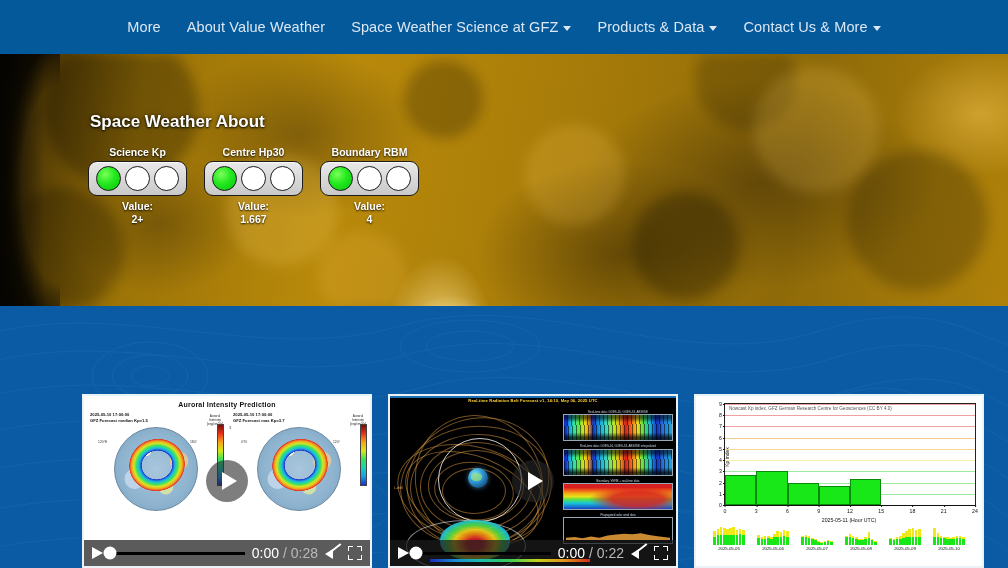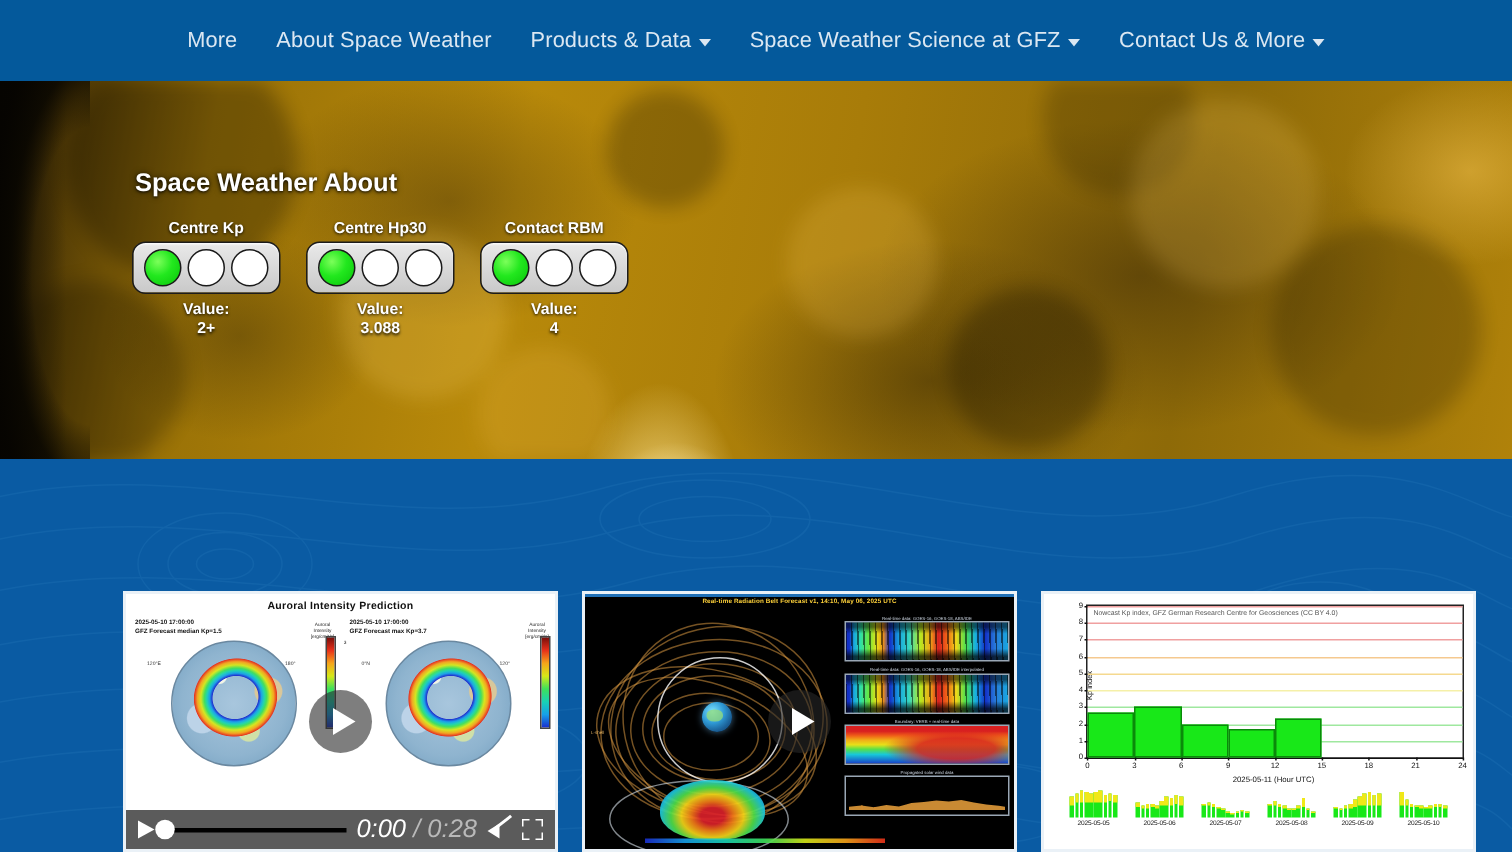--- a/index.html
+++ b/index.html
@@ -294,21 +294,21 @@
   .vplay {
     width:0;height:0;border-left:11px solid #fff;
     border-top:6.5px solid transparent;border-bottom:6.5px solid transparent;
     cursor:pointer; flex:0 0 auto;
   }
   .vtrack { flex:1 1 auto; height:3px; background:#000; position:relative; cursor:pointer; }
   .vknob {
     position:absolute; left:0; top:50%; transform:translate(-50%,-50%);
     width:13px; height:13px; border-radius:50%; background:#fff;
   }
-  .vtime { color:#fff; font-size:17px; white-space:nowrap;font-style:italic; }
+  .vtime { color:#fff; font-size:14px; white-space:nowrap; }
   .vtime span { color:#b9b9b9; }
   .vmute { width:16px;height:14px; position:relative; cursor:pointer; flex:0 0 auto; }
   .vmute:before{
     content:""; position:absolute; left:0; top:3px;
     width:0;height:0;border-right:8px solid #fff;
     border-top:5px solid transparent;border-bottom:5px solid transparent;
   }
   .vmute:after{
     content:""; position:absolute; left:4px; top:1px; width:13px; height:1.6px;
     background:#fff; transform:rotate(-38deg);
@@ -340,74 +340,74 @@
 </head>
 <body>
 
 <div id="page">
 
   <div class="navbar">
     <div class="nav-item">
       <span>More</span>
     </div>
     <div class="nav-item">
-      <span>About Space Weather</span>
+      <span>About Value Weather</span>
+    </div>
+    <div class="nav-item">
+      <span>Space Weather Science at GFZ</span>
+      <span class="caret"></span>
     </div>
     <div class="nav-item">
       <span>Products &amp; Data</span>
-      <span class="caret"></span>
-    </div>
-    <div class="nav-item">
-      <span>Space Weather Science at GFZ</span>
       <span class="caret"></span>
     </div>
     <div class="nav-item">
       <span>Contact Us &amp; More</span>
       <span class="caret"></span>
     </div>
   </div>
 
   <div class="hero">
     <div class="hero-grain"></div>
     <div class="hero-dark-left"></div>
     <div class="hero-limb"></div>
   </div>
 
   <div class="alerts">
     <div class="alerts-title">Space Weather About</div>
     <div class="lights-row">
 
       <div class="light-group">
-        <div class="light-label">Centre Kp</div>
+        <div class="light-label">Science Kp</div>
         <div class="light-box">
           <span class="bulb on"></span>
           <span class="bulb"></span>
           <span class="bulb"></span>
         </div>
         <div class="light-value">
           <div>Value:</div>
           <div>2+</div>
         </div>
       </div>
 
       <div class="light-group">
         <div class="light-label">Centre Hp30</div>
         <div class="light-box">
           <span class="bulb on"></span>
           <span class="bulb"></span>
           <span class="bulb"></span>
         </div>
         <div class="light-value">
           <div>Value:</div>
-          <div>3.088</div>
+          <div>1.667</div>
         </div>
       </div>
 
       <div class="light-group">
-        <div class="light-label">Contact RBM</div>
+        <div class="light-label">Boundary RBM</div>
         <div class="light-box">
           <span class="bulb on"></span>
           <span class="bulb"></span>
           <span class="bulb"></span>
         </div>
         <div class="light-value">
           <div>Value:</div>
           <div>4</div>
         </div>
       </div>
@@ -539,20 +539,38 @@
               <div class="rb-plot spec3"></div>
             </div>
             <div class="rb-pan">
               <div class="rb-pan-title">Propagated solar wind data</div>
               <div class="rb-plot line1"></div>
             </div>
           </div>
 
           <div class="vbigplay"></div>
 
+          <div class="vcontrols">
+            <div class="vplay"></div>
+            <div class="vtrack">
+              <div class="vknob"></div>
+            </div>
+            <div class="vtime">
+              <span style="color:#fff">0:00</span>
+              <span>/</span>
+              <span>0:22</span>
+            </div>
+            <div class="vmute"></div>
+            <div class="vfull">
+              <i></i>
+                <i></i>
+                <i></i>
+                <i></i>
+            </div>
+          </div>
           <div class="vcolorstrip"></div>
         </div>
       </div>
 
       <div class="card kp-card">
         <div class="kp-chart-box">
           <div class="kp-cap">Nowcast Kp index, GFZ German Research Centre for Geosciences (CC BY 4.0)</div>
           <div class="kp-ylabel">Kp index</div>
           <div class="kp-grid">
               <div class="kp-gl" style="top: 100%; background: rgb(17, 17, 17);"></div>

